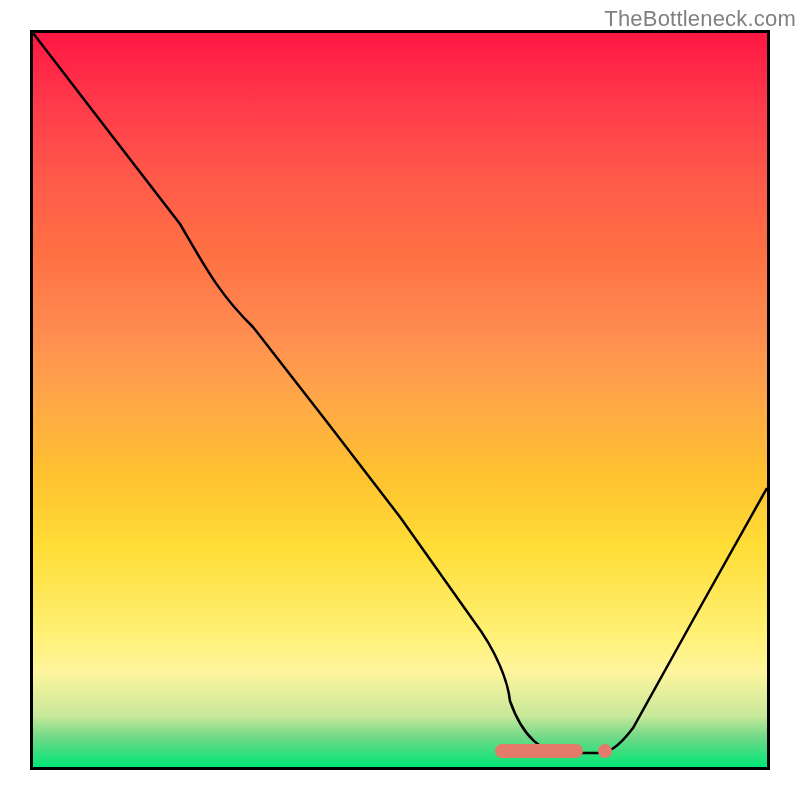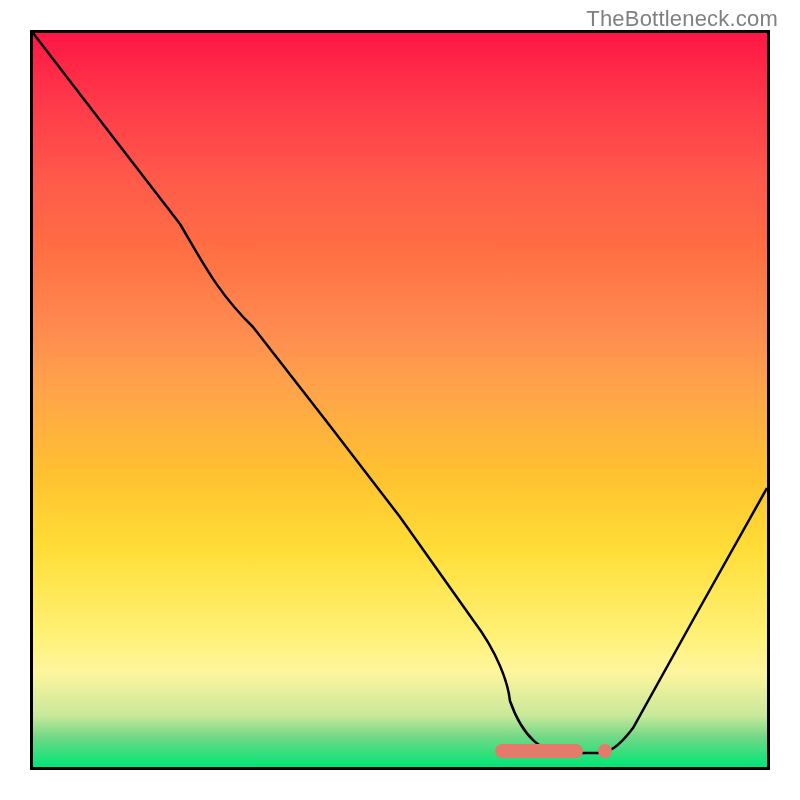--- a/index.html
+++ b/index.html
@@ -11,21 +11,21 @@
     font-family: Arial, sans-serif;
   }
   .container {
     position: relative;
     width: 800px;
     height: 800px;
   }
   .watermark {
     position: absolute;
     top: 6px;
-    right: 22px;
+    right: 4px;
     color: #808080;
     font-size: 22px;
     font-weight: 500;
     letter-spacing: 0.2px;
   }
   .chart-area {
     position: absolute;
     left: 30px;
     top: 30px;
     width: 740px;

